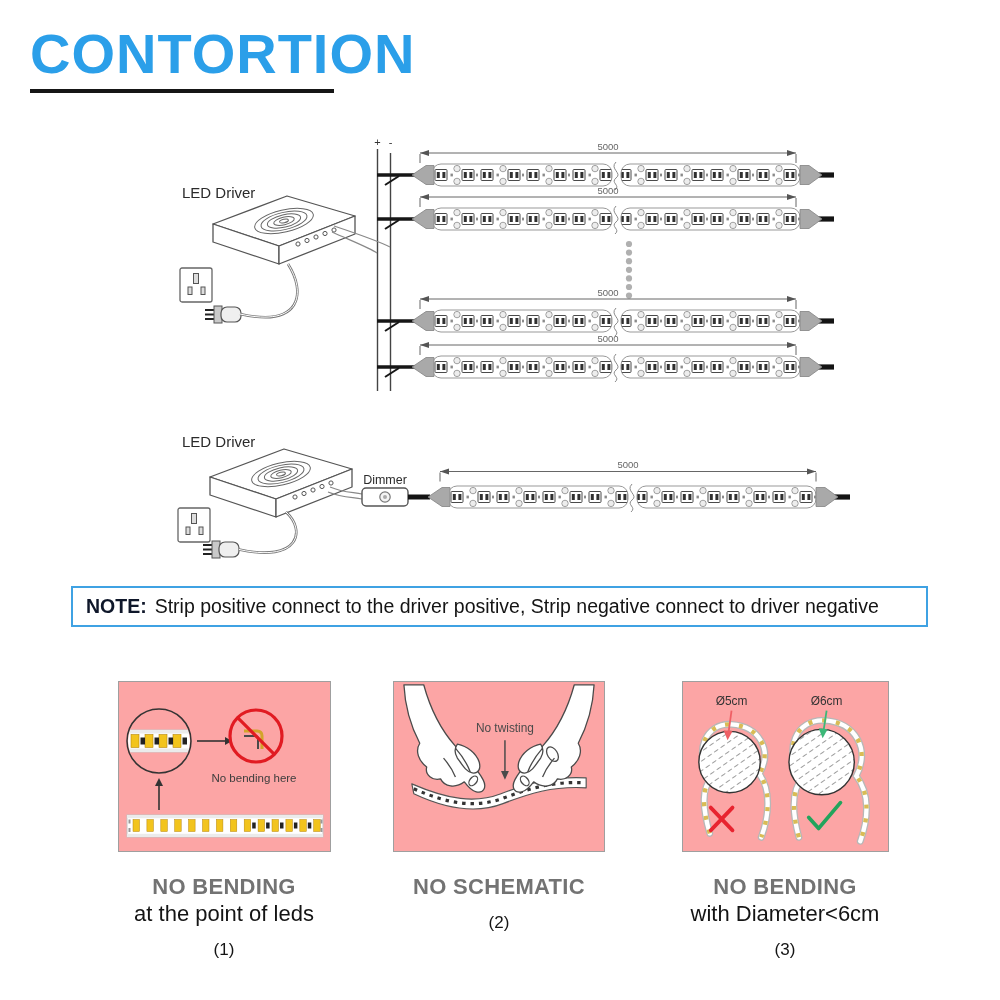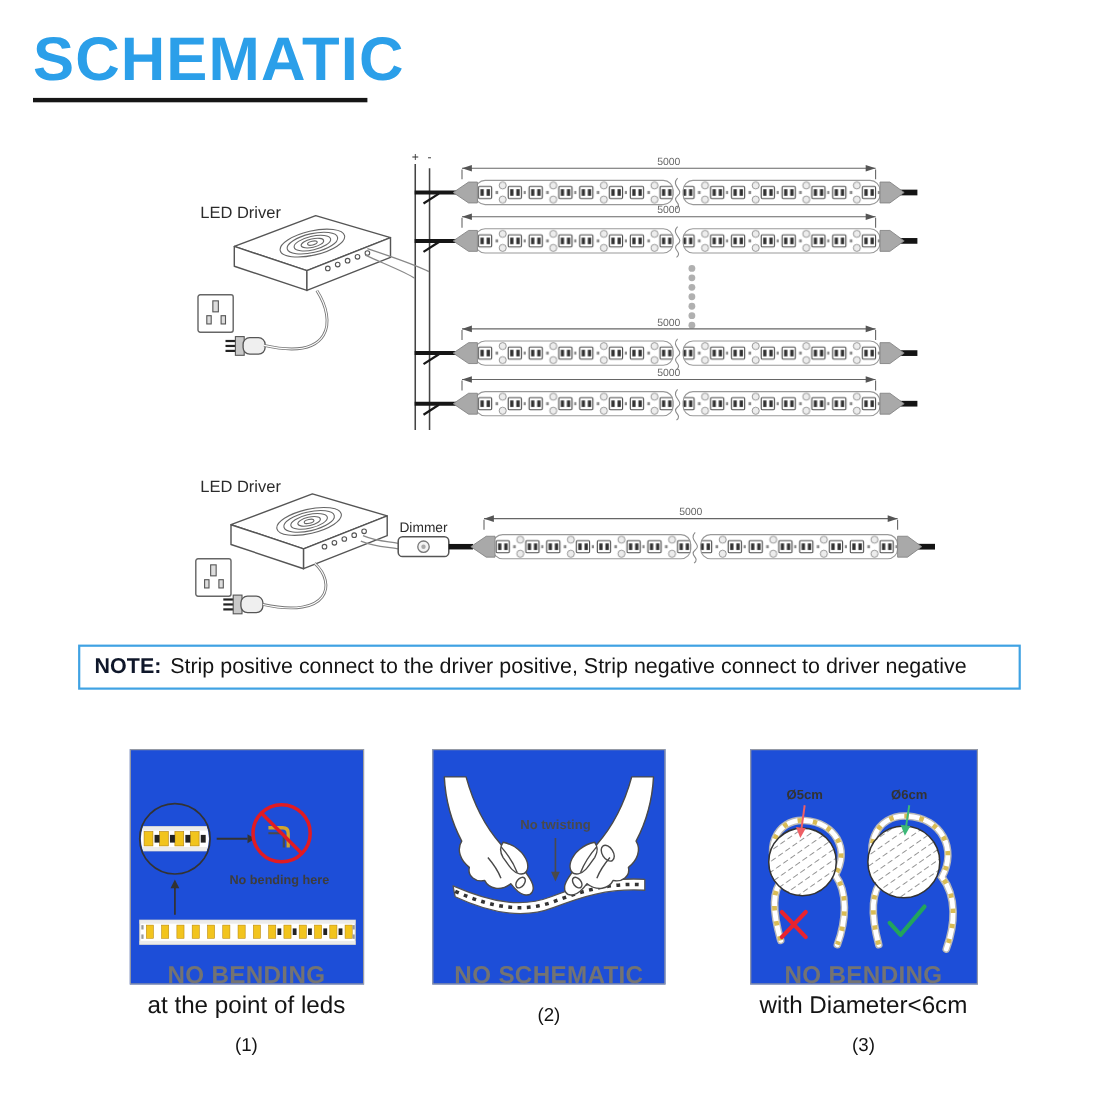--- a/index.html
+++ b/index.html
@@ -7,37 +7,37 @@
         font-family:"Liberation Sans",sans-serif;}
   .page-title{position:absolute;left:30px;top:26px;margin:0;font-size:56px;font-weight:bold;
         color:#2B9FE9;letter-spacing:1px;line-height:1;}
   .title-underline{position:absolute;left:30px;top:89px;width:304px;height:4px;background:#161616;}
   .schematic-svg{position:absolute;left:0;top:0;width:1000px;height:580px;}
   svg text{font-family:"Liberation Sans",sans-serif;}
   .note-box{position:absolute;left:71px;top:586px;width:857px;height:41px;box-sizing:border-box;
         border:2px solid #3FA2E3;background:#fff;display:flex;align-items:center;
         padding-left:13px;font-size:19.5px;color:#141414;white-space:nowrap;}
   .note-label{color:#0f172a;font-weight:bold;margin-right:8px;}
-  .panel{position:absolute;top:681px;height:214px;box-sizing:border-box;border:1px solid #9f9f9f;background:#1d4ed8;font-weight:bold;}
+  .panel{position:absolute;top:681px;height:171px;box-sizing:border-box;border:1px solid #9f9f9f;background:#fca5a5;}
   #panel1{left:118px;width:213px;}
   #panel2{left:393px;width:212px;text-align:center;}
   #panel3{left:682px;width:207px;}
   .panel svg{display:block;width:100%;height:100%;}
   .caption{position:absolute;top:874px;width:280px;text-align:center;}
   #cap1{left:84px;} #cap2{left:359px;} #cap3{left:645px;}
   .caption .cap-title{color:#737373;font-weight:bold;font-size:22px;letter-spacing:.3px;}
   .caption .cap-sub{color:#141414;font-size:22px;margin-top:1px;}
   .caption .cap-num{color:#141414;font-size:17px;margin-top:13px;}
 </style>
 </head>
 <body>
 
 <div id="page">
 
-  <h1 class="page-title">SCHEMATIC</h1>
+  <h1 class="page-title">CONTORTION</h1>
   <div class="title-underline"></div>
 
   <svg class="schematic-svg" viewBox="0 0 1000 580">
     <defs>
       <pattern id="ledpat" x="20" y="-11" width="46" height="22" patternUnits="userSpaceOnUse">
         <rect x="0" y="0" width="46" height="22" fill="#fff"></rect>
         <rect x="3" y="5.5" width="12" height="11" rx="1" fill="#fff" stroke="#4a4a4a" stroke-width="1"></rect>
         <rect x="4.8" y="8" width="3" height="6" fill="#303030"></rect>
         <rect x="10.4" y="8" width="3" height="6" fill="#303030"></rect>
         <rect x="18.5" y="9.6" width="2.4" height="2.8" fill="#8a8a8a"></rect>

